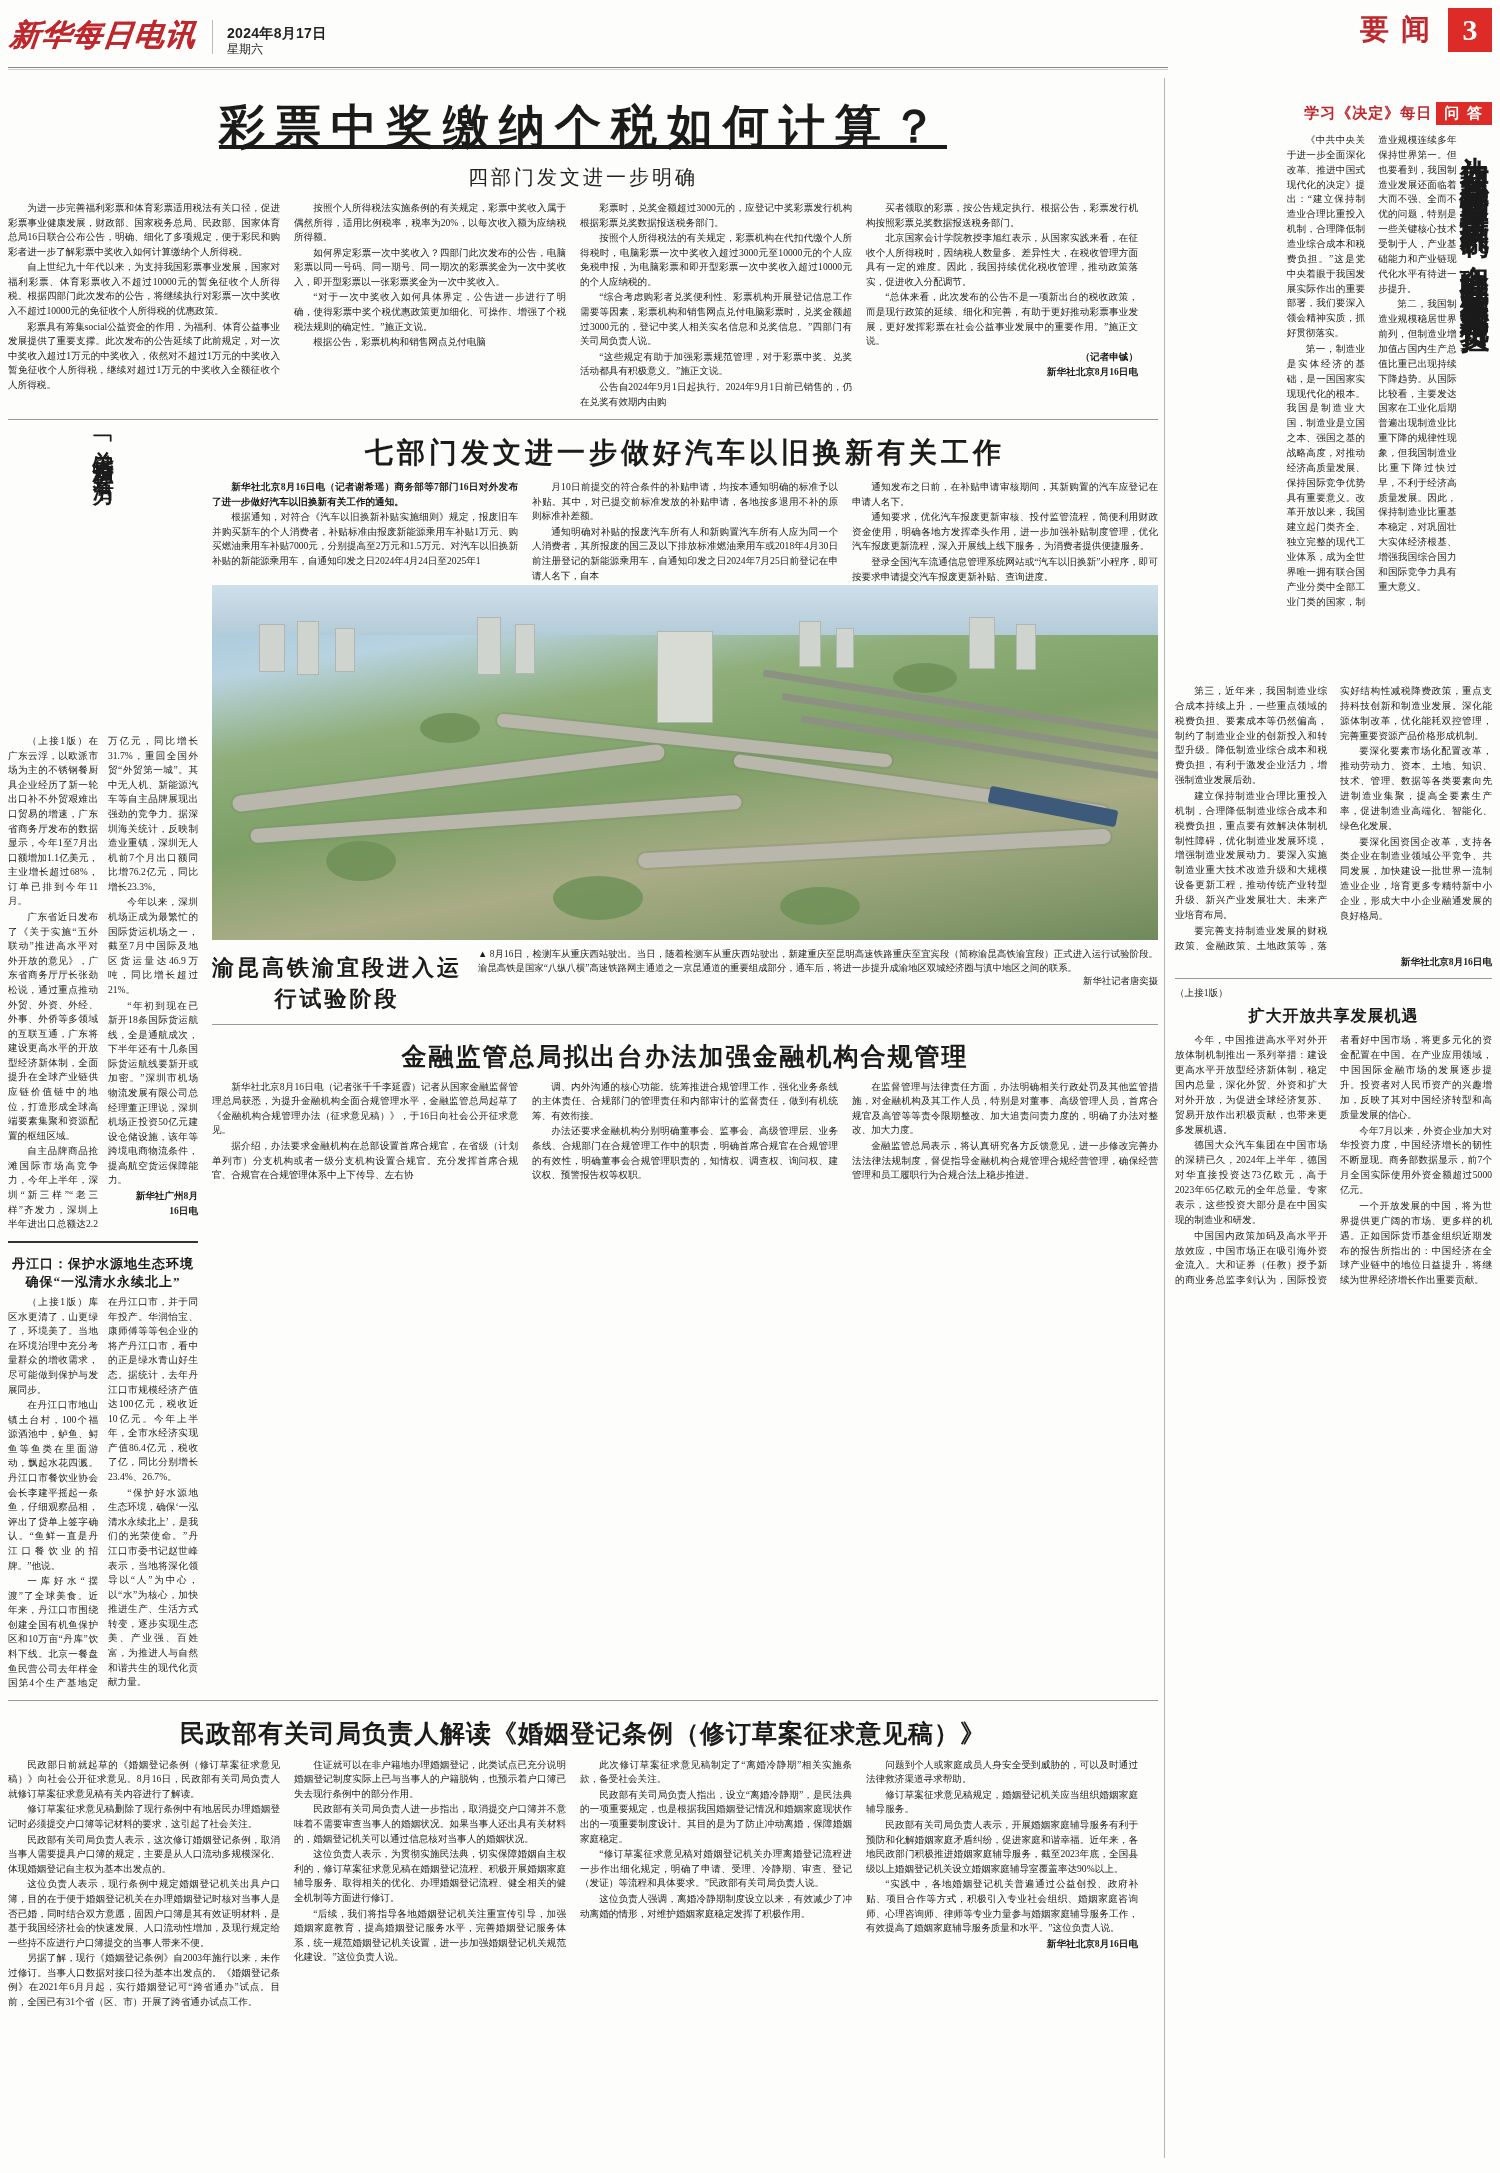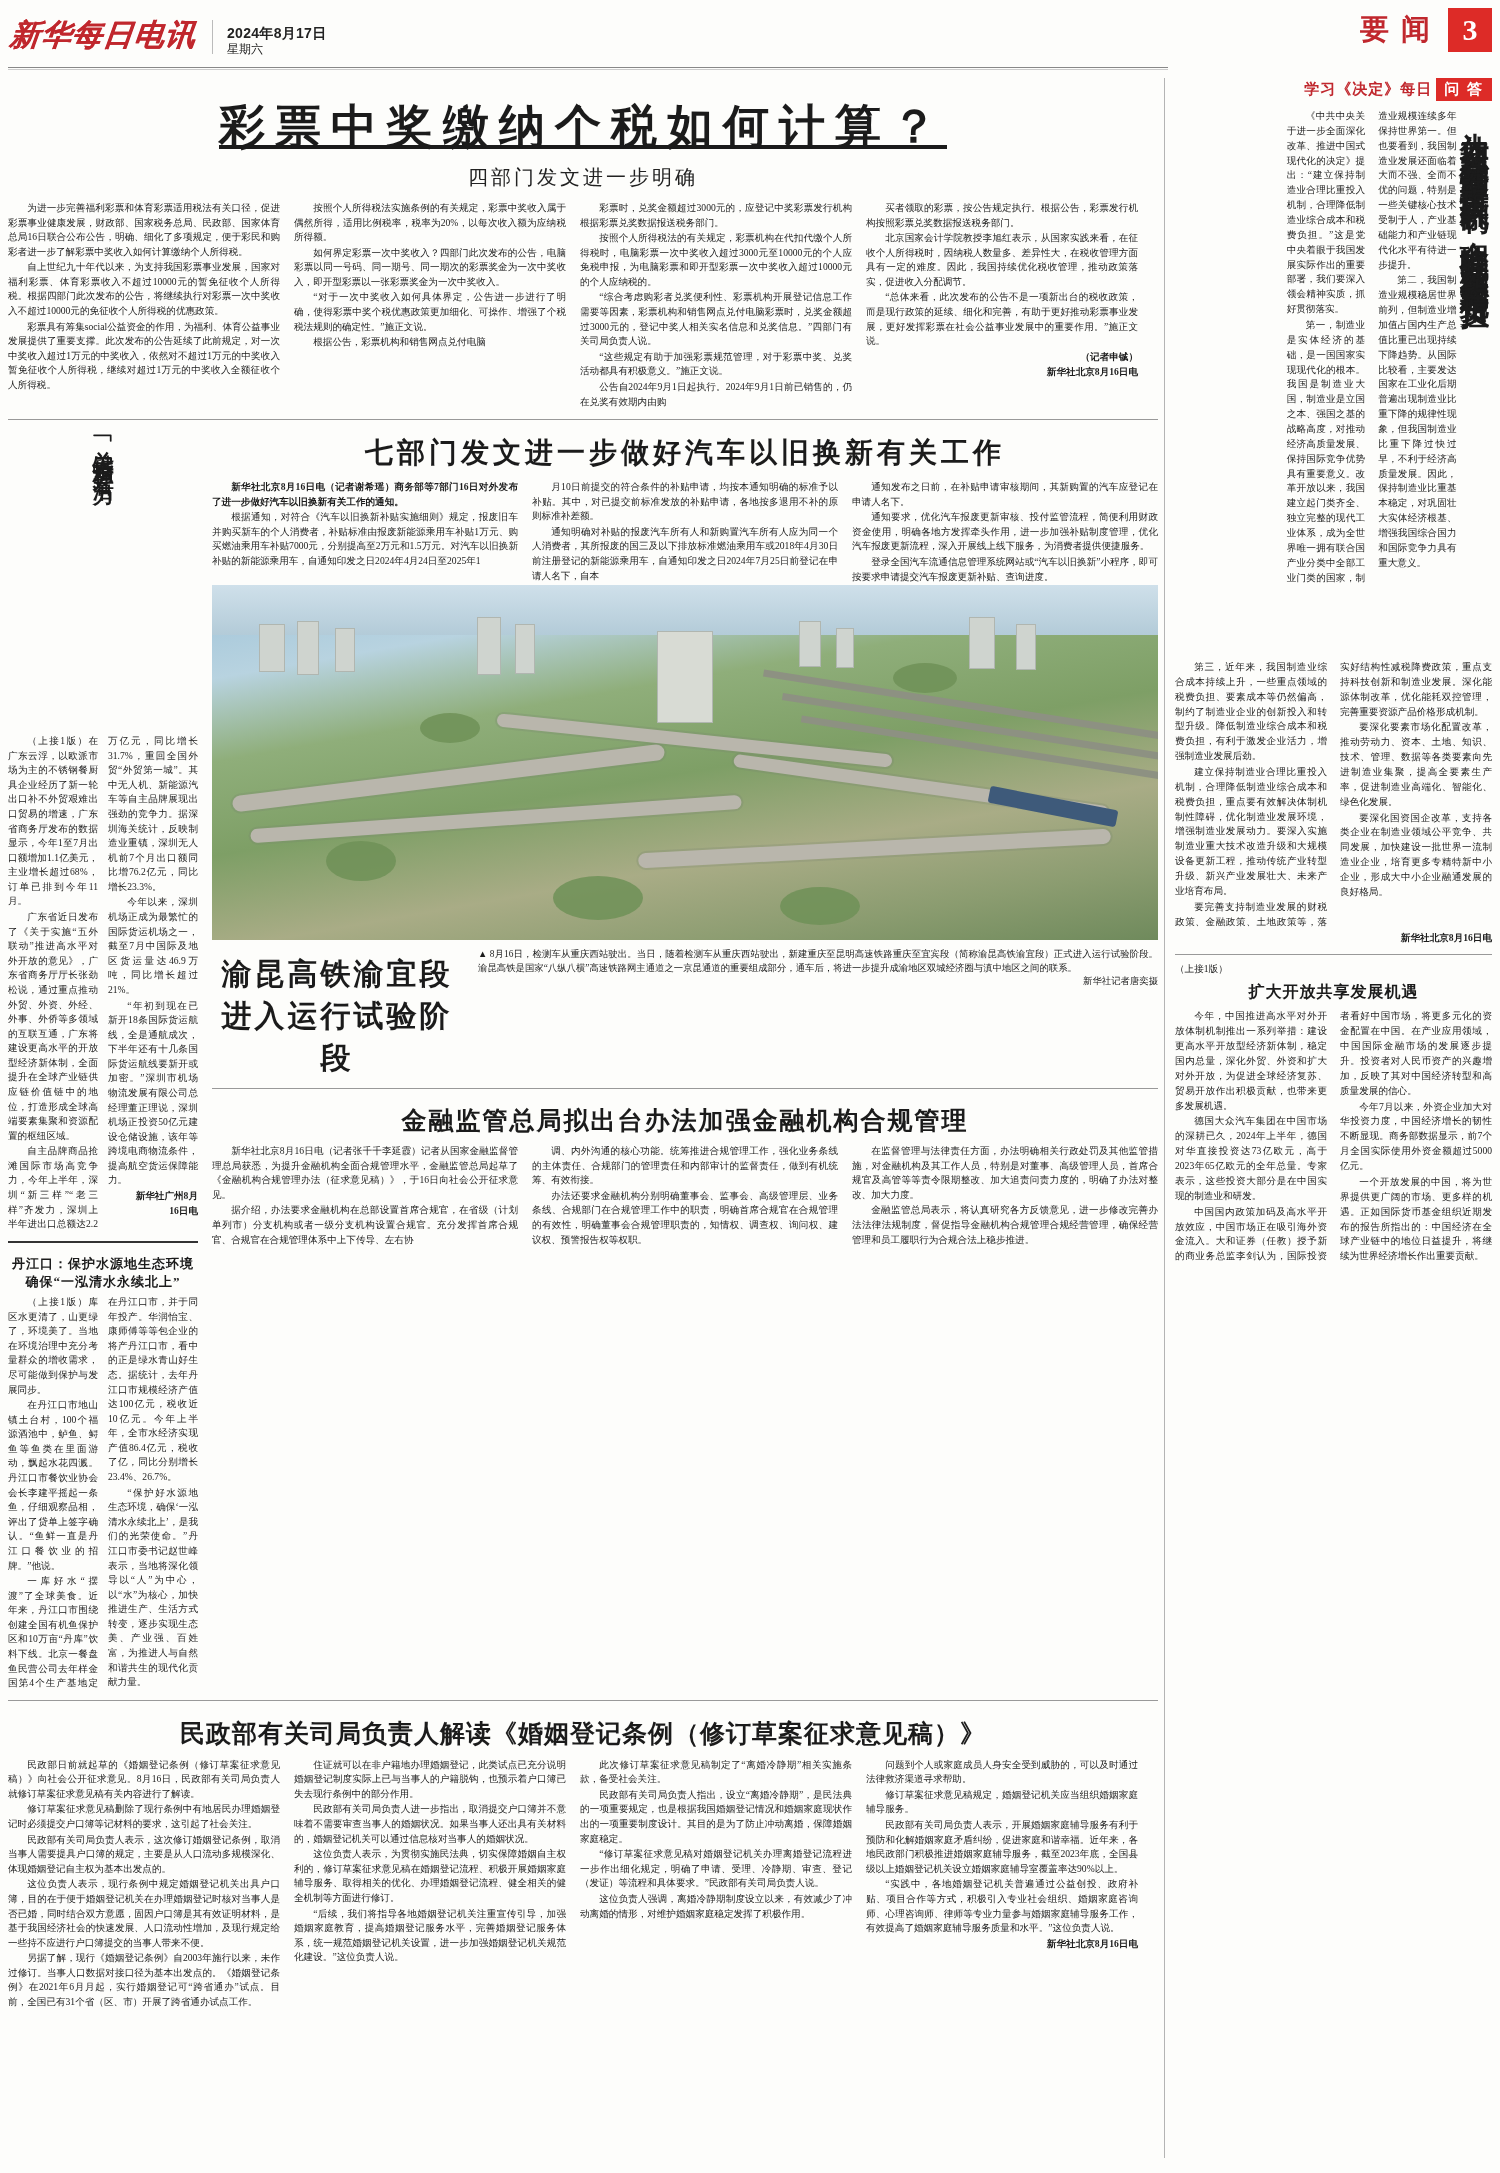--- a/index.html
+++ b/index.html
@@ -124,37 +124,37 @@
   }
   .photo .rail {
     position:absolute; background:#8d9182; height:7px;
   }
   .photo .green {
     position:absolute; border-radius:50%; background:#6e9157; opacity:0.85;
   }
   .photo .train { position:absolute; background:#3e5a7a; border-radius:3px; }
 
   .cap-big {
-    font-size: 30px; font-weight: bold; letter-spacing: 3px;
+    font-size: 22px; font-weight: bold; letter-spacing: 3px;
     line-height: 1.4; text-align: center;
   }
   .cap-small { font-size: 9.4px; line-height: 1.5; text-align: justify; }
   .cap-credit { text-align: right; font-size: 9.4px; }
 
   
   .rz-banner {
     text-align: right; margin-bottom: 8px;
   }
   .rz-banner .txt {
     display:inline-block; color:#c0272d; font-size: 15px; font-weight:bold;
     letter-spacing: 1px; padding-right: 4px;
   }
   .rz-banner .tag {
     display:inline-block; background:#dd2b27; color:#fff;
-    font-size: 15px; font-weight:bold; padding: 2px 8px; letter-spacing: 2px;
+    font-size: 15px; font-weight:bold; padding: 2px 8px; letter-spacing: 2px; margin-top: 24px;
   }
   .rz-headline-wrap {
     display: flex; flex-direction: row-reverse; justify-content: flex-start;
     height: 545px; margin-top: 4px;
   }
   .rz-headline {
     writing-mode: vertical-rl; text-orientation: upright;
     font-size: 29px; font-weight: bold; letter-spacing: 4px;
     line-height: 1.22; height: 100%;
   }

